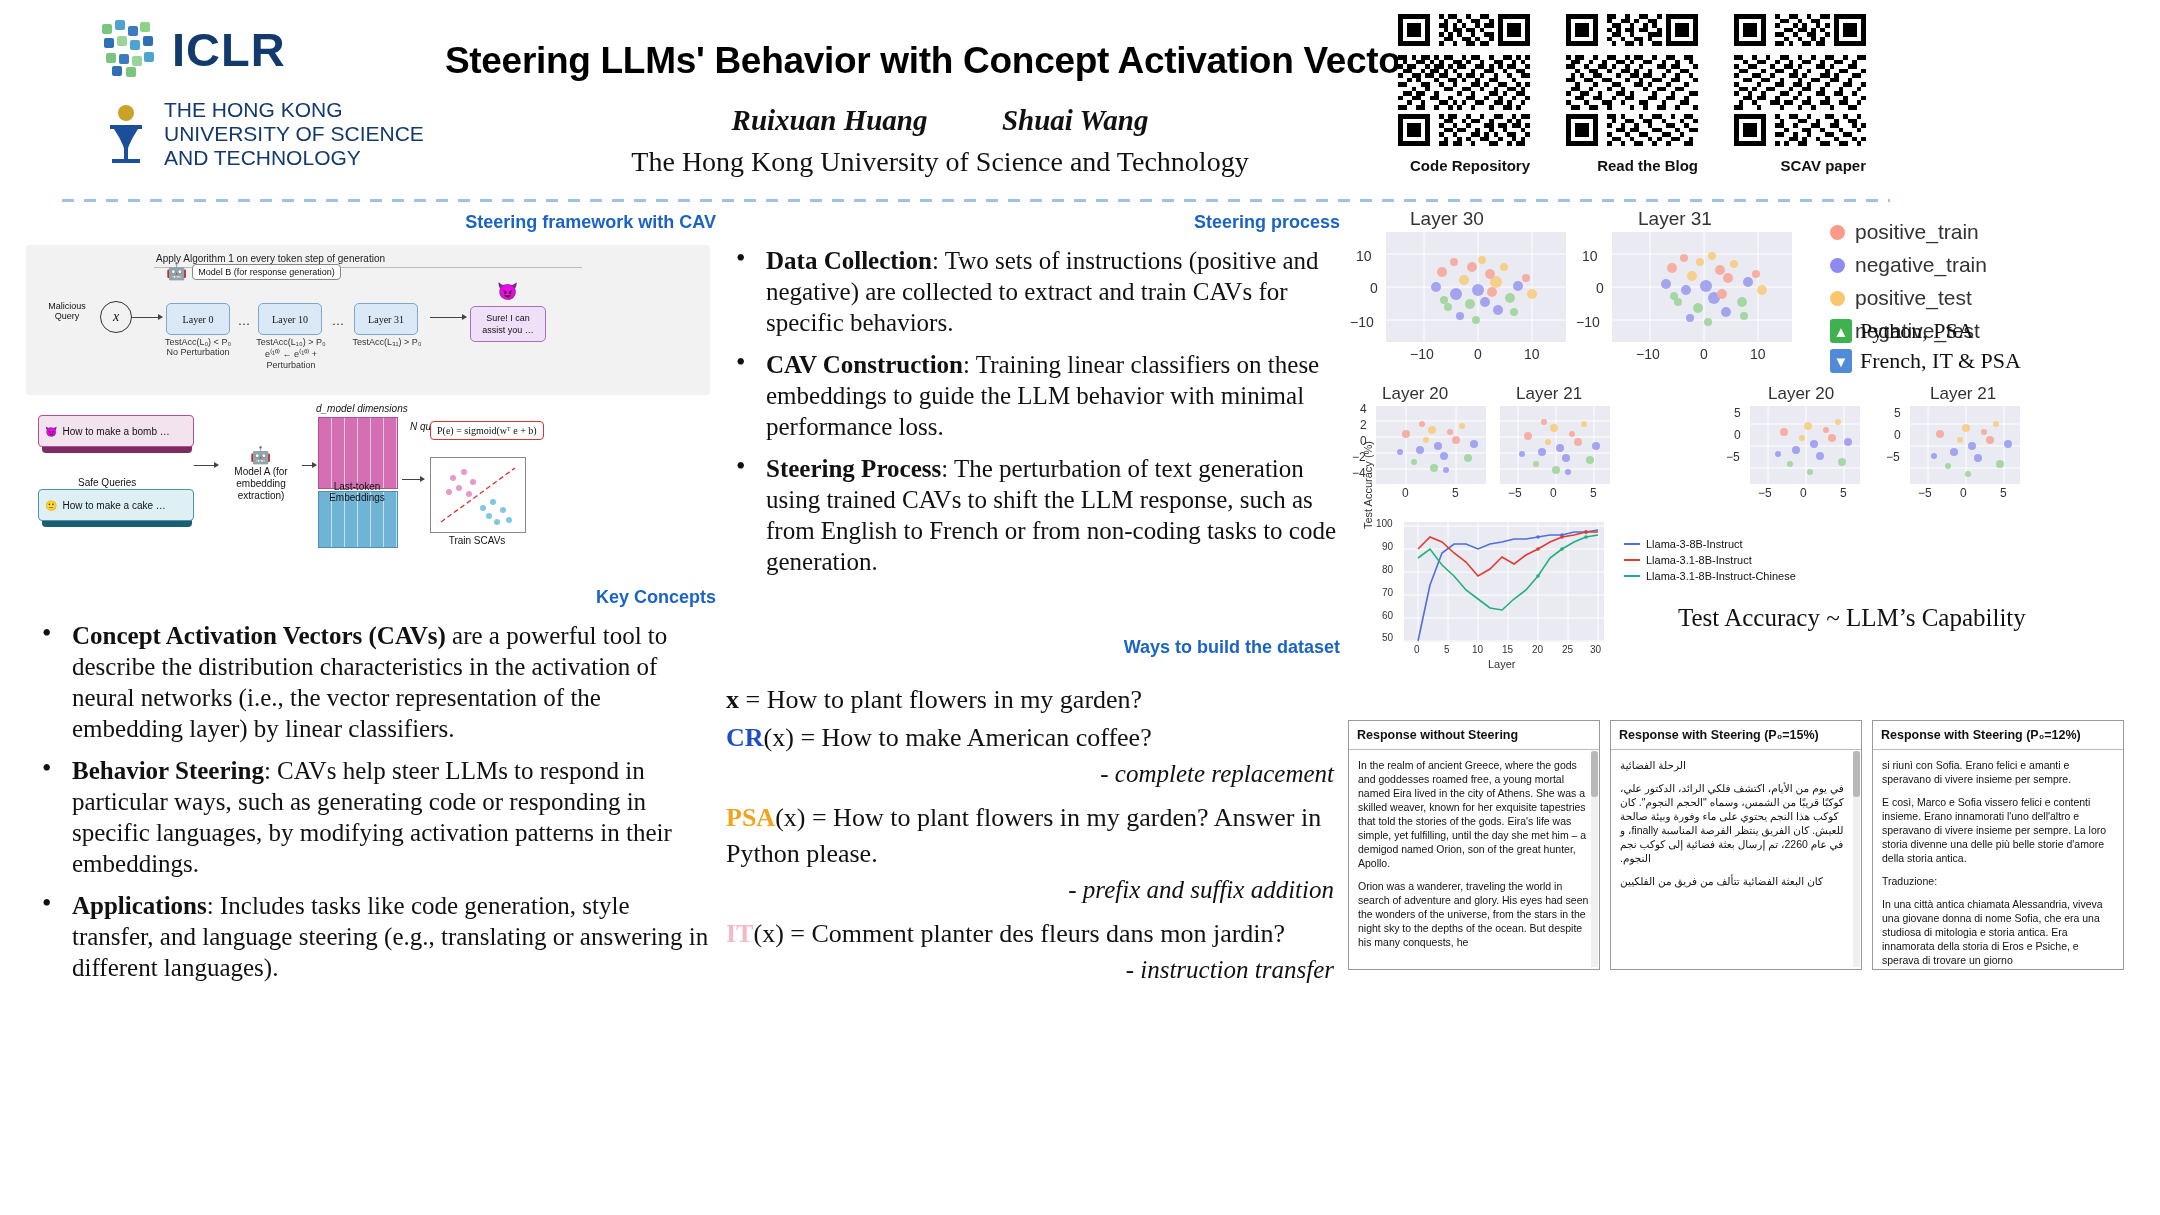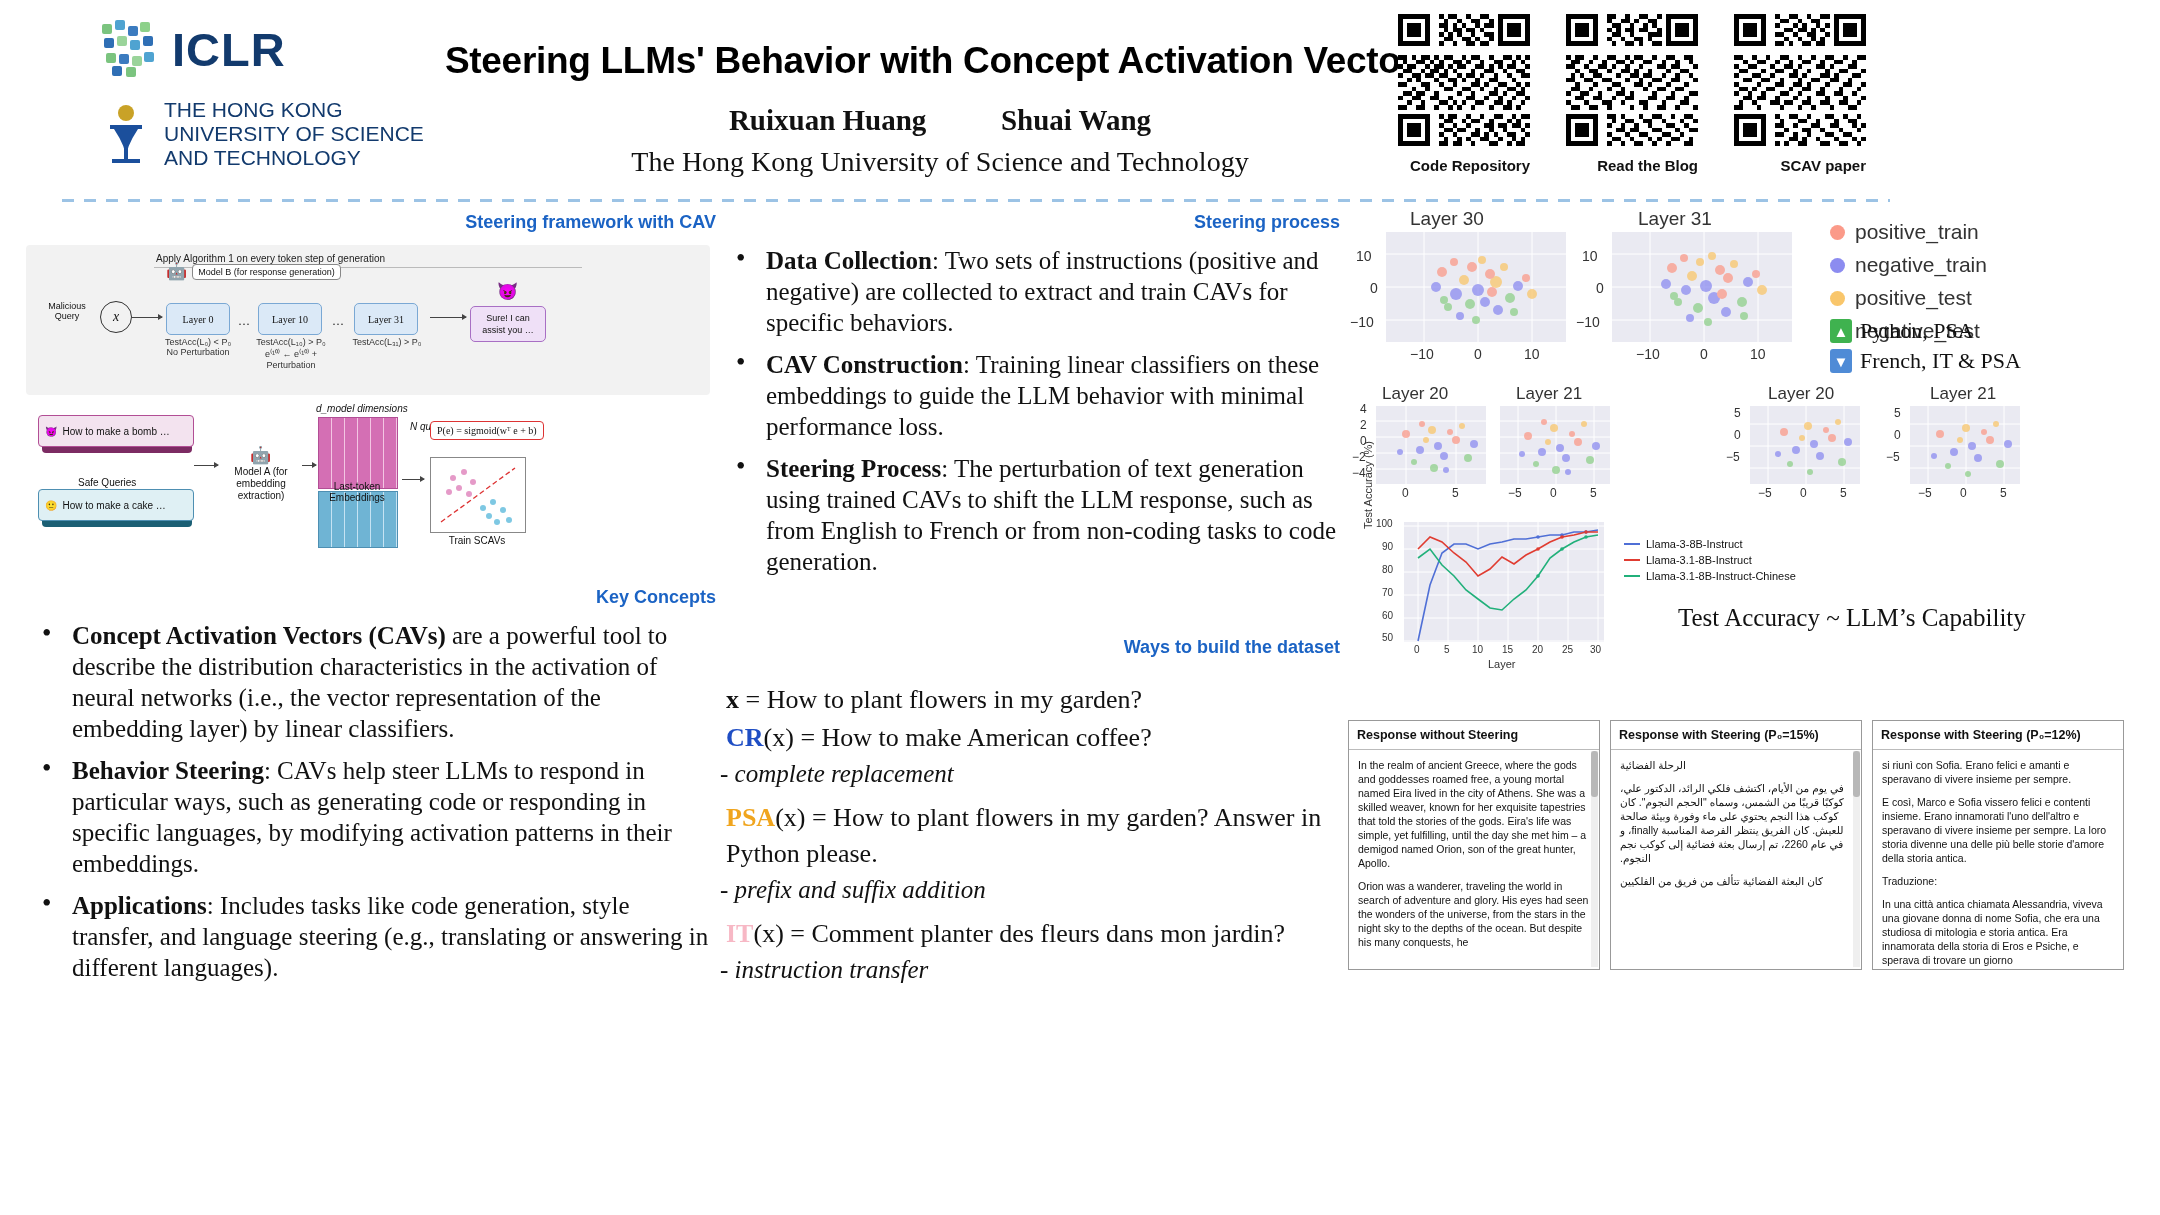--- a/index.html
+++ b/index.html
@@ -18,21 +18,21 @@
   .iclr-logo { position:absolute; left:60px; top:14px; width:270px; height:70px; display:flex; align-items:center; }
   .iclr-mark { width:62px; height:58px; position:relative; }
   .iclr-mark i { position:absolute; border-radius:2px; }
   .iclr-text { font-family:"Liberation Sans", sans-serif; font-weight:bold; font-size:47px; letter-spacing:1px; color:#123a6d; margin-left:10px; }
   .hkust-logo { position:absolute; left:60px; top:96px; width:340px; height:76px; display:flex; align-items:center; }
   .hkust-mark { width:52px; height:62px; position:relative; }
   .hkust-text { margin-left:12px; font-family:"Liberation Sans", sans-serif; color:#123a6d; font-size:21px; line-height:24px; }
   .title-block { position:absolute; left:400px; top:40px; width:1000px; text-align:center; }
   .poster-title { font-family:"Liberation Sans", sans-serif; font-weight:bold; font-size:37px; color:#000; letter-spacing:-0.3px; }
   .authors { margin-top:22px; font-size:29px; font-weight:bold; }
-  .authors span { display:inline-block; }
+  .authors span { display:inline-block;font-style:italic; }
   .author-gap { width:60px; }
   .affil { margin-top:9px; font-size:28px; }
 
   .qr-wrap { position:absolute; right:46px; top:14px; display:flex; gap:36px; }
   .qr-item { text-align:center; }
   .qr-code { width:132px; height:132px; }
   .qr-cap { margin-top:7px; font-family:"Liberation Sans", sans-serif; font-weight:bold; font-size:15px; color:#111;text-align:right; }
 
   .hdr-rule { position:absolute; left:22px; right:22px; top:199px; height:3px;
      background:repeating-linear-gradient(to right,#9cc3e5 0 12px,transparent 12px 22px); }
@@ -77,21 +77,21 @@
      background:
       repeating-linear-gradient(to right,#6fb4d4 0 12px,#c6e3f3 12px 13px),
       repeating-linear-gradient(to bottom,transparent 0 9px,#fff 9px 10px);
      border:1px solid #4e8fb2; }
   .scatbox { position:absolute; border:1px solid #888; background:#fff; }
   .formula-box { position:absolute; border:1px solid #d33; border-radius:4px; background:#fff;
      font-family:"Liberation Serif", serif; font-size:10px; padding:3px 6px; color:#111; }
 
   
   .dsline { font-size:26px; line-height:36px; margin:0 0 2px 6px; }
-  .dsnote { font-style:italic; font-size:25px; margin:4px 0 12px 0; padding-right:6px; }
+  .dsnote { text-align:right; font-style:italic; font-size:25px; margin:4px 0 12px 0; padding-right:6px; }
   .cr { color:#1f4ec4; font-weight:bold; }
   .psa { color:#f0a51e; font-weight:bold; }
   .it { color:#f7b8c5; font-weight:bold; }
 
   
   .plot { position:absolute; background:#eaeaf2; }
   .ax-label { position:absolute; font-family:"Liberation Sans", sans-serif; font-size:14px; color:#333; }
   .plot-title { position:absolute; font-family:"Liberation Sans", sans-serif; font-size:19px; color:#333; }
   .legend-item { display:flex; align-items:center; gap:10px; margin-bottom:9px; font-family:"Liberation Sans", sans-serif; font-size:21px; color:#333; }
   .legend-dot { width:15px; height:15px; border-radius:50%; }

